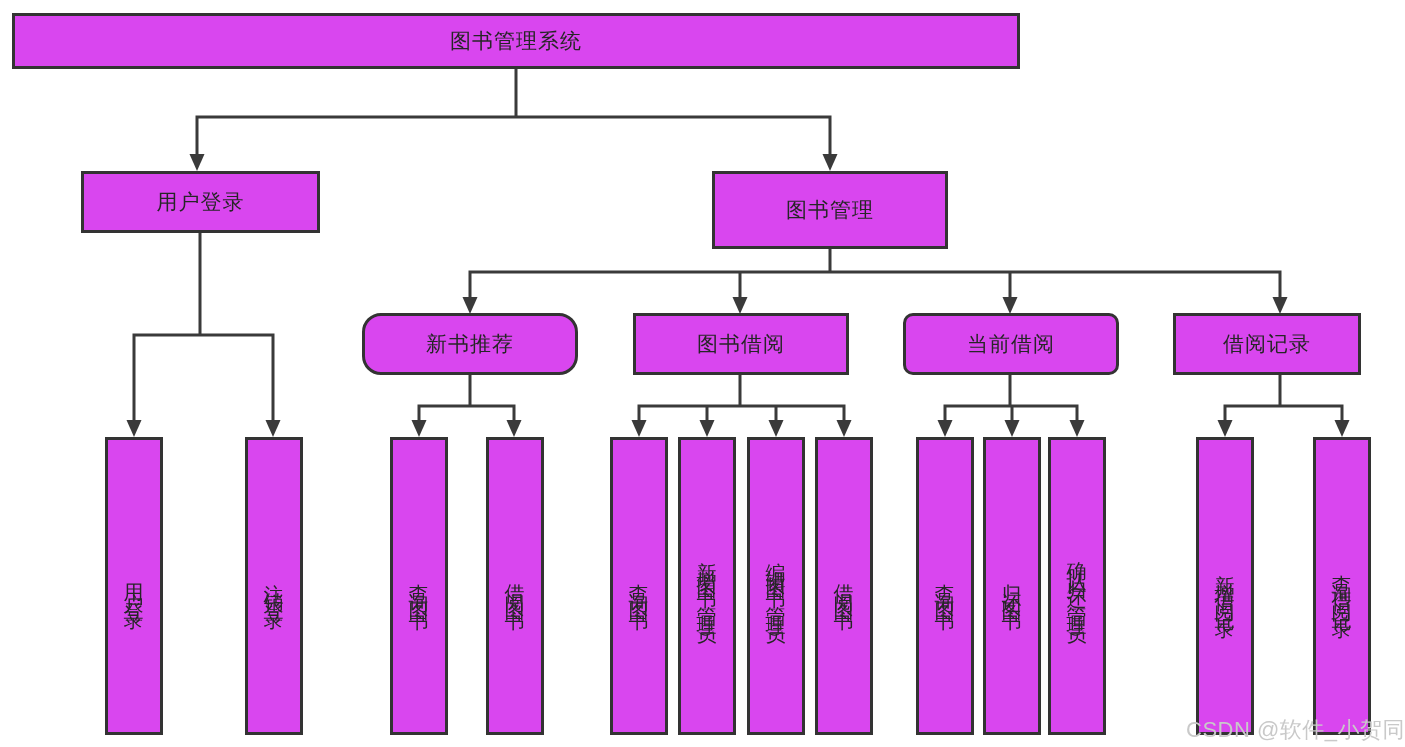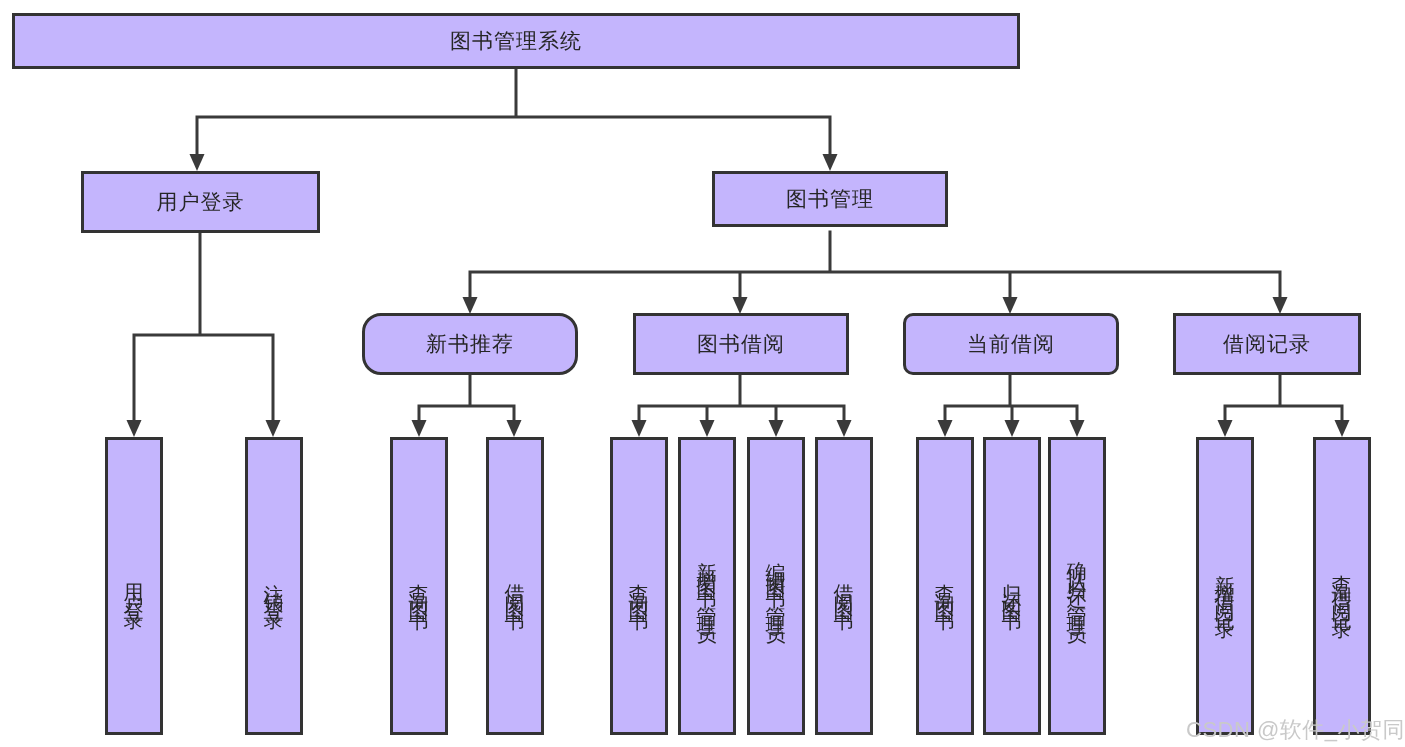--- a/index.html
+++ b/index.html
@@ -20,42 +20,42 @@
     left: 0;
     top: 0;
     width: 1405px;
     height: 747px;
     pointer-events: none;
   }
   .node {
     position: absolute;
     box-sizing: border-box;
     border: 3px solid #333333;
-    background: #c4b5fd;
+    background: #d946ef;
     display: flex;
     align-items: center;
     justify-content: center;
     color: #262626;
   }
   .hbox {
     font-size: 21px;
     letter-spacing: 1px;
   }
   .vbox {
     writing-mode: vertical-rl;
     text-orientation: mixed;
     font-size: 20px;
     letter-spacing: 9px;
     line-height: 1;
     text-align: center;
   }
   
   .n-root   { left: 12px;   top: 13px;  width: 1008px; height: 56px; }
   .n-login  { left: 81px;   top: 171px; width: 239px;  height: 62px; }
-  .n-mgmt   { left: 712px;  top: 171px; width: 236px;  height: 56px; justify-content: center; }
+  .n-mgmt   { left: 712px;  top: 171px; width: 236px;  height: 78px; justify-content: center; }
   .n-newbook{ left: 362px;  top: 313px; width: 216px;  height: 62px; border-radius: 19px; }
   .n-borrow { left: 633px;  top: 313px; width: 216px;  height: 62px; align-items: center; }
   .n-current{ left: 903px;  top: 313px; width: 216px;  height: 62px; border-radius: 10px; }
   .n-record { left: 1173px; top: 313px; width: 188px;  height: 62px; }
   
   .leaf { top: 437px; height: 298px; width: 58px; }
   .l1  { left: 105px; }
   .l2  { left: 245px; }
   .l3  { left: 390px; }
   .l4  { left: 486px; }

